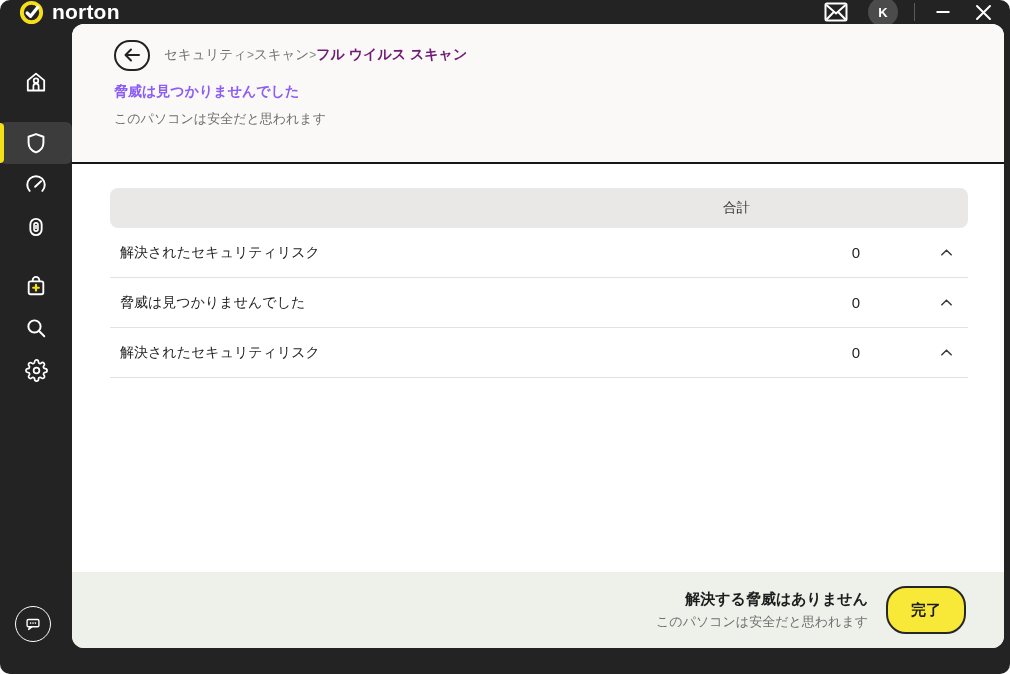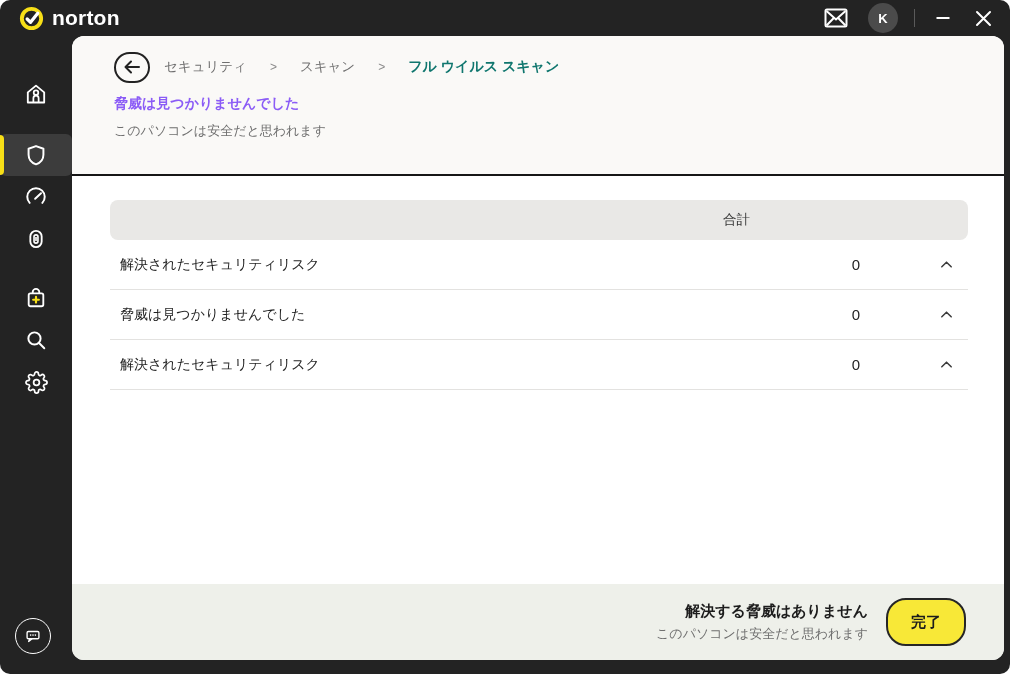--- a/index.html
+++ b/index.html
@@ -1,19 +1,19 @@
 <!DOCTYPE html>
 <html><head>
 <meta charset="utf-8">
 <style>
   html,body{margin:0;padding:0;background:#ffffff;font-family:"Liberation Sans","DejaVu Sans",sans-serif;}
   .window{position:relative;width:1010px;height:674px;background:#232323;border-radius:10px;overflow:hidden;}
 
   
-  .titlebar{height:36px;display:flex;align-items:center;justify-content:space-between;padding:0 14px 0 18px;box-sizing:border-box;}
+  .titlebar{height:24px;display:flex;align-items:center;justify-content:space-between;padding:0 14px 0 18px;box-sizing:border-box;}
   .brand{display:flex;align-items:center;gap:7px;}
   .brand-name{color:#ffffff;font-size:21px;font-weight:700;letter-spacing:.2px;}
   .tb-right{display:flex;align-items:center;gap:16px;}
   .tb-btn{background:none;border:none;padding:4px;display:flex;align-items:center;justify-content:center;cursor:pointer;}
   .avatar{width:30px;height:30px;border-radius:50%;background:#4b4b4b;color:#fff;font-size:13px;font-weight:700;display:flex;align-items:center;justify-content:center;}
   .tb-sep{width:1px;height:18px;background:#5a5a5a;}
 
   
   .app-body{display:flex;height:632px;}
   .sidebar{width:72px;flex:0 0 72px;position:relative;padding-top:37px;box-sizing:border-box;}
@@ -24,24 +24,24 @@
   .side-spacer-b{height:17px;}
   .side-support{position:absolute;left:0;right:6px;bottom:14px;display:flex;justify-content:center;}
   .support-btn{width:36px;height:36px;border-radius:50%;border:1.6px solid #ffffff;background:none;display:flex;align-items:center;justify-content:center;cursor:pointer;}
 
   .content{flex:1;margin-right:6px;height:624px;background:#ffffff;border-radius:12px;overflow:hidden;display:flex;flex-direction:column;}
 
   
   .page-header{background:#faf9f7;padding:14px 36px 0 42px;height:140px;box-sizing:border-box;border-bottom:2px solid #161616;}
   .crumb-row{display:flex;align-items:center;gap:14px;height:34px;}
   .back-btn{width:36px;height:31px;border:2px solid #222;border-radius:16px;background:none;display:flex;align-items:center;justify-content:center;cursor:pointer;padding:0;}
-  .crumbs{display:flex;align-items:center;gap:23px;font-size:13.5px;color:#6f6f6f;}
+  .crumbs{display:flex;align-items:center;gap:0;font-size:13.5px;color:#6f6f6f;}
   .crumb{cursor:pointer;}
   .crumb-sep{color:#8a8a8a;font-size:12px;}
-  .crumb-current{color:#0f766e;font-weight:700;font-size:14px;}
+  .crumb-current{color:#701a75;font-weight:700;font-size:14px;}
   .page-title{margin:11px 0 0 0;font-size:14px;font-weight:700;color:#8b5cf6;}
   .page-subtitle{margin:9px 0 0 0;font-size:13px;color:#6f6f6f;}
 
   
   .main{flex:1;padding:24px 36px 0 38px;}
   .tbl-head{display:grid;grid-template-columns:1fr 110px 96px;align-items:center;height:40px;background:#e9e8e6;border-radius:8px;padding:0 0 0 10px;font-size:13.5px;color:#3a3a3a;}
   .tbl-head .col-total{text-align:right;padding-right:12px;}
   .tbl-row{display:grid;grid-template-columns:1fr 110px 96px;align-items:center;height:49px;border-bottom:1px solid #e3e2e0;padding-left:10px;cursor:pointer;}
   .row-label{font-size:14px;color:#1f1f1f;}
   .row-value{text-align:right;padding-right:12px;font-size:15px;color:#1f1f1f;}

